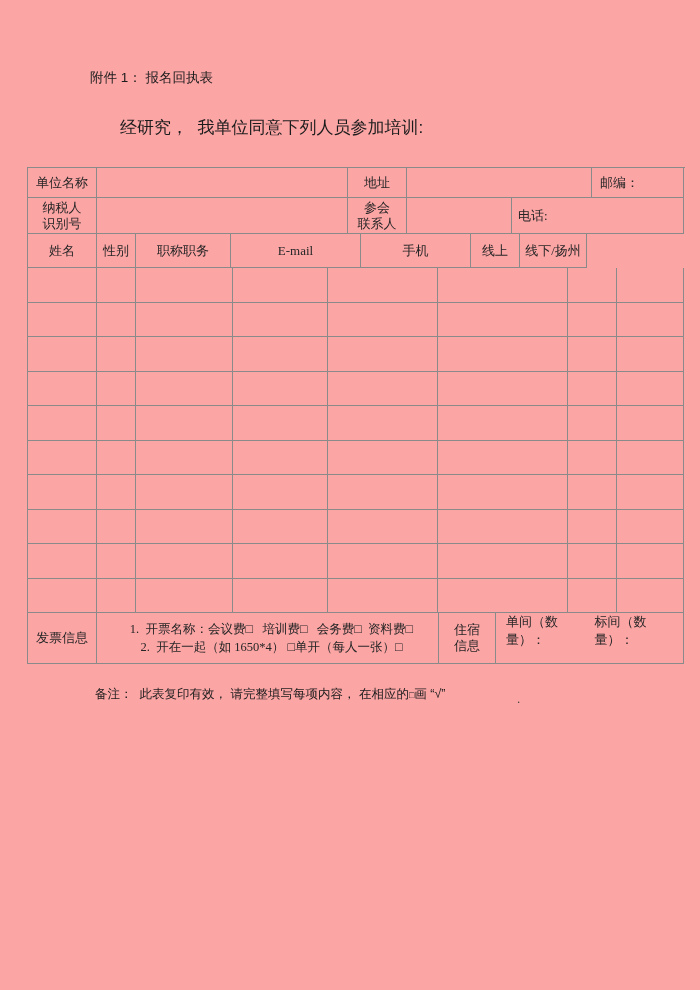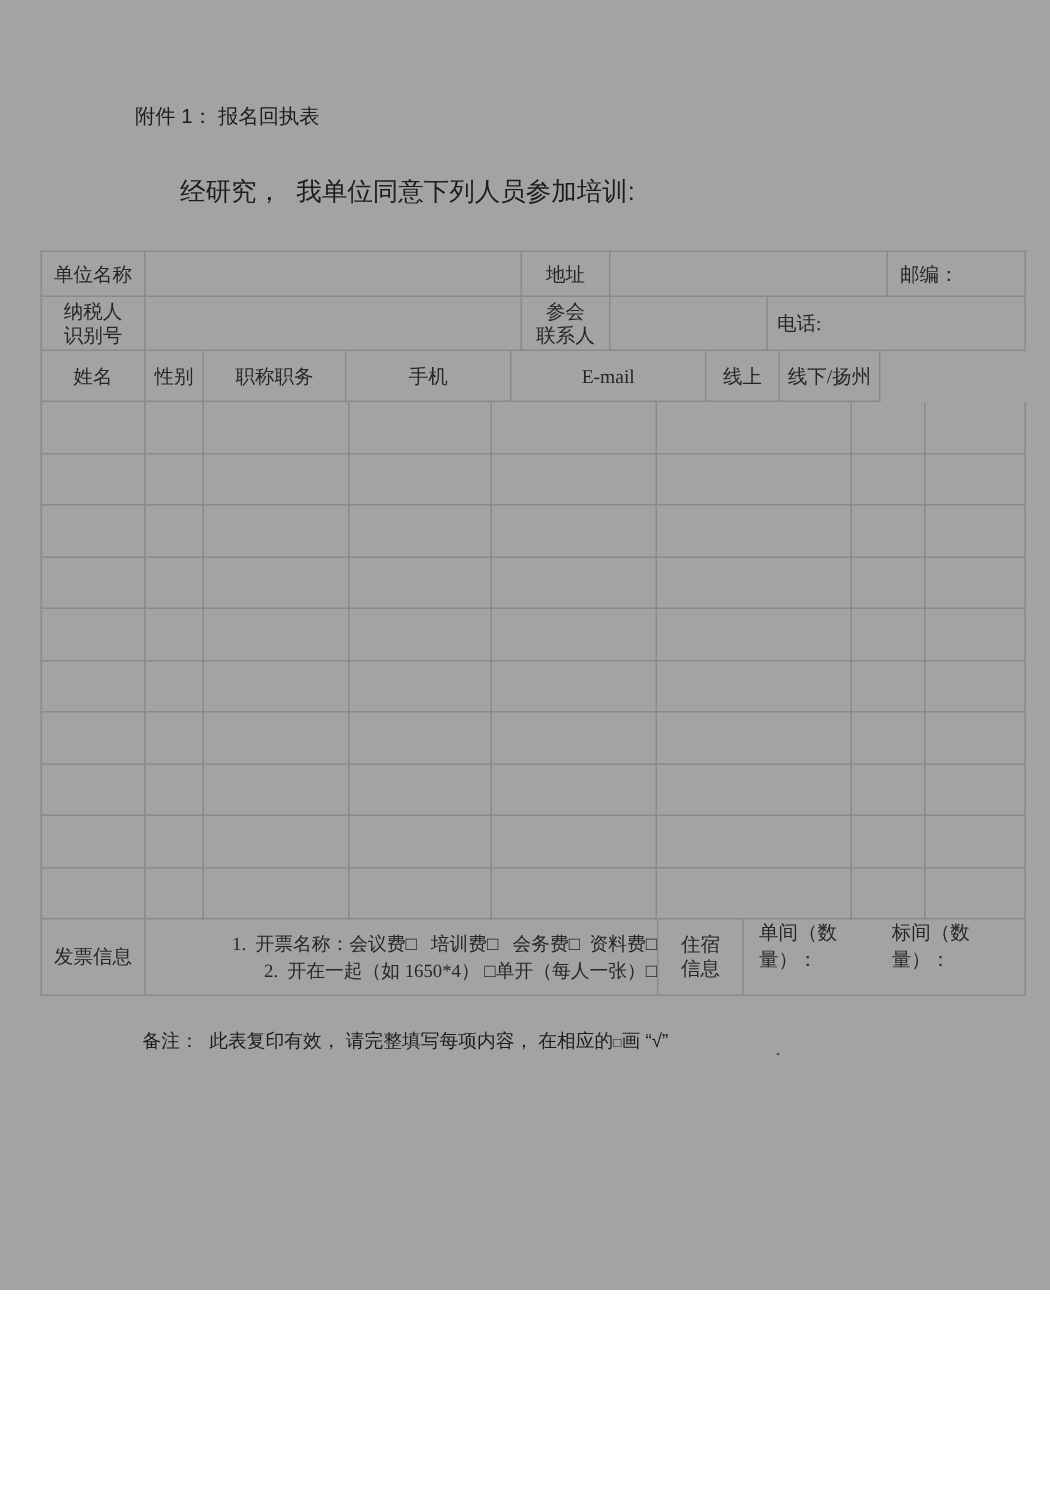--- a/index.html
+++ b/index.html
@@ -3,22 +3,22 @@
 <meta charset="utf-8">
 <style>
   :root{
     --bc:#8a8a8a;
     --txt:#262626;
   }
   *{margin:0;padding:0;box-sizing:border-box;}
   html,body{background:#ffffff;}
   .page{
     position:relative;
-    width:700px;height:860px;
-    background:#a3a3a3;
+    width:700px;height:990px;
+    background:#fca5a5;
     overflow:hidden;
     font-family:"Liberation Serif","DejaVu Serif",serif;
     color:var(--txt);
   }
   .doc-title{
     position:absolute;left:90px;top:69px;
     font-family:"Liberation Sans","DejaVu Sans",sans-serif;
     font-size:13.5px;line-height:18px;color:#1c1c1c;
     white-space:pre;
   }
@@ -52,21 +52,21 @@
   .r-inv   .cell{height:51px;}
   
   .a1{width:69px;} .a2{width:251px;} .a3{width:59px;} .a4{width:185px;} .a5{width:92px;padding-left:8px;}
   .b4{width:105px;} .b5{width:172px;padding-left:6px;}
   
   .c1{width:69px;} .c2{width:39px;} .c3{width:97px;} .c4{width:95px;}
   .c5{width:110px;} .c6{width:130px;} .c7{width:49px;} .c8{width:67px;}
   
   .i1{width:69px;font-family:Liberation Serif, serif;} .i2{width:342px;} .i3{width:57px;} .i4{width:188px;}
   .inv-lines{
-    display:flex;flex-direction:column;align-items:flex-end;justify-content:center;
+    display:flex;flex-direction:column;align-items:center;justify-content:center;
     padding-left:8px;font-size:12.5px;line-height:18px;
   }
   .inv-lines div{white-space:pre;}
   .room-lines{
     display:flex;flex-direction:row;align-items:flex-start;justify-content:center;
     padding-left:10px;font-size:13px;line-height:18px;
   }
   .doc-note{
     position:absolute;left:95px;top:685px;
     font-family:"Liberation Sans","DejaVu Sans",sans-serif;
@@ -105,22 +105,22 @@
       <div class="cell a3 pre">参会
 联系人</div>
       <div class="cell b4"></div>
       <div class="cell b5 left">电话:</div>
     </div>
 
     <div class="row r-head">
       <div class="cell c1">姓名</div>
       <div class="cell c2">性别</div>
       <div class="cell c4">职称职务</div>
+      <div class="cell c6">E-mail</div>
       <div class="cell c5">手机</div>
-      <div class="cell c6">E-mail</div>
       <div class="cell c7">线上</div>
       <div class="cell c8">线下/扬州</div>
     </div>
 
     <div id="blank-rows">
         <div class="row r-blank">
           <div class="cell c1"></div>
           <div class="cell c2"></div>
           <div class="cell c3"></div>
           <div class="cell c4"></div>

